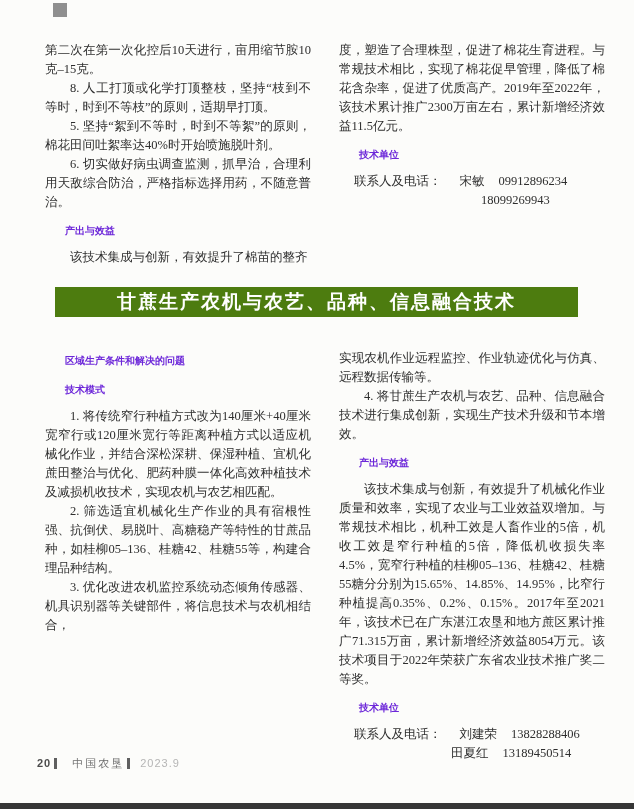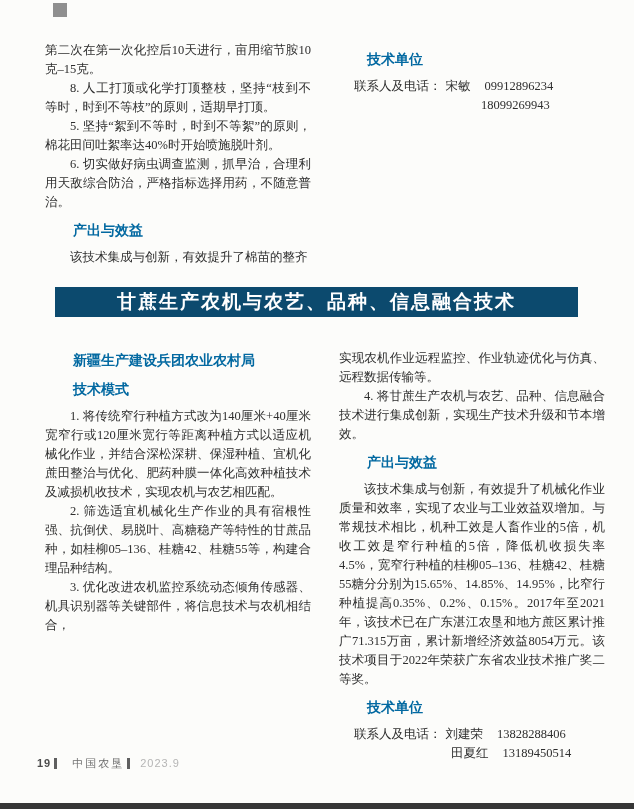--- a/index.html
+++ b/index.html
@@ -14,27 +14,27 @@
   }
   .corner{position:absolute;left:53px;top:3px;width:14px;height:14px;}
   .cols{position:absolute;left:45px;width:560px;display:flex;gap:28px;justify-content:center;}
   .article1{top:41px;}
   .article2{top:349px;}
   .col{width:273px;}
   .para{margin:0;text-align:justify;text-indent:2em;}
   .para.noindent{text-indent:0;}
   .sec-heading{
     font-family:Liberation Serif, serif;
-    font-size:14px;font-weight:bold;color:#0369a1;
+    font-size:10px;font-weight:bold;color:#6d28d9;
     margin:9px 0 7px;text-indent:2em;line-height:20px;
   }
   .unit{text-indent:16px;}
   .contact-row{display:flex;padding-left:15px;}
   .c-label{flex:0 0 auto;}
-  .c-name{flex:0 0 auto;margin-left:4px;}
+  .c-name{flex:0 0 auto;margin-left:18px;}
   .c-phone{margin-left:14px;white-space:nowrap;}
   .cont-a1{padding-left:142px;}
   .cont-a2{padding-left:104px;}
   .cont-a2 .c-name{margin-left:8px;}
   .banner{
     position:absolute;left:55px;top:287px;width:523px;height:30px;
     line-height:30px;text-align:center;
     font-family:"Liberation Sans","DejaVu Sans",sans-serif;
     font-size:19px;font-weight:bold;letter-spacing:2px;
     color:#ffffff;
@@ -61,37 +61,38 @@
   <section class="cols article1">
     <div class="col">
       <p class="para noindent">第二次在第一次化控后10天进行，亩用缩节胺10克–15克。</p>
       <p class="para">8. 人工打顶或化学打顶整枝，坚持“枝到不等时，时到不等枝”的原则，适期早打顶。</p>
       <p class="para">5. 坚持“絮到不等时，时到不等絮”的原则，棉花田间吐絮率达40%时开始喷施脱叶剂。</p>
       <p class="para">6. 切实做好病虫调查监测，抓早治，合理利用天敌综合防治，严格指标选择用药，不随意普治。</p>
       <h3 class="sec-heading">产出与效益</h3>
       <p class="para">该技术集成与创新，有效提升了棉苗的整齐</p>
     </div>
     <div class="col">
+      <p class="para noindent">度，塑造了合理株型，促进了棉花生育进程。与常规技术相比，实现了棉花促早管理，降低了棉花含杂率，促进了优质高产。2019年至2022年，该技术累计推广2300万亩左右，累计新增经济效益11.5亿元。</p>
       <h3 class="sec-heading">技术单位</h3>
       <div class="contact-row">
         <span class="c-label">联系人及电话：</span>
         <span class="c-name">宋敏</span>
         <span class="c-phone">09912896234</span>
       </div>
       <div class="contact-row cont-a1">
         <span class="c-phone" style="margin-left:0">18099269943</span>
       </div>
     </div>
   </section>
 
-  <div class="banner" style="background: #0c4a6e;">甘蔗生产农机与农艺、品种、信息融合技术</div>
+  <div class="banner" style="background: #4d7c0f;">甘蔗生产农机与农艺、品种、信息融合技术</div>
 
   <section class="cols article2">
     <div class="col">
-      <h3 class="sec-heading" style="margin-top:2px">新疆生产建设兵团农业农村局</h3>
+      <h3 class="sec-heading" style="margin-top:2px">区域生产条件和解决的问题</h3>
       <h3 class="sec-heading">技术模式</h3>
       <p class="para">1. 将传统窄行种植方式改为140厘米+40厘米宽窄行或120厘米宽行等距离种植方式以适应机械化作业，并结合深松深耕、保湿种植、宜机化蔗田整治与优化、肥药种膜一体化高效种植技术及减损机收技术，实现农机与农艺相匹配。</p>
       <p class="para">2. 筛选适宜机械化生产作业的具有宿根性强、抗倒伏、易脱叶、高糖稳产等特性的甘蔗品种，如桂柳05–136、桂糖42、桂糖55等，构建合理品种结构。</p>
       <p class="para">3. 优化改进农机监控系统动态倾角传感器、机具识别器等关键部件，将信息技术与农机相结合，</p>
     </div>
     <div class="col">
       <p class="para noindent">实现农机作业远程监控、作业轨迹优化与仿真、远程数据传输等。</p>
       <p class="para">4. 将甘蔗生产农机与农艺、品种、信息融合技术进行集成创新，实现生产技术升级和节本增效。</p>
       <h3 class="sec-heading">产出与效益</h3>
       <p class="para">该技术集成与创新，有效提升了机械化作业质量和效率，实现了农业与工业效益双增加。与常规技术相比，机种工效是人畜作业的5倍，机收工效是窄行种植的5倍，降低机收损失率4.5%，宽窄行种植的桂柳05–136、桂糖42、桂糖55糖分分别为15.65%、14.85%、14.95%，比窄行种植提高0.35%、0.2%、0.15%。2017年至2021年，该技术已在广东湛江农垦和地方蔗区累计推广71.315万亩，累计新增经济效益8054万元。该技术项目于2022年荣获广东省农业技术推广奖二等奖。</p>
@@ -102,21 +103,21 @@
         <span class="c-phone">13828288406</span>
       </div>
       <div class="contact-row cont-a2">
         <span class="c-name">田夏红</span>
         <span class="c-phone">13189450514</span>
       </div>
     </div>
   </section>
 
   <footer class="footer">
-    <span class="pg-num">19</span>
+    <span class="pg-num">20</span>
     <span class="vbar"></span>
     <span class="journal">中国农垦</span>
     <span class="vbar"></span>
     <span class="issue">2023.9</span>
   </footer>
 
   <div class="bottom-strip" style="background: rgb(54, 54, 54);"></div>
 
 </div>
 

